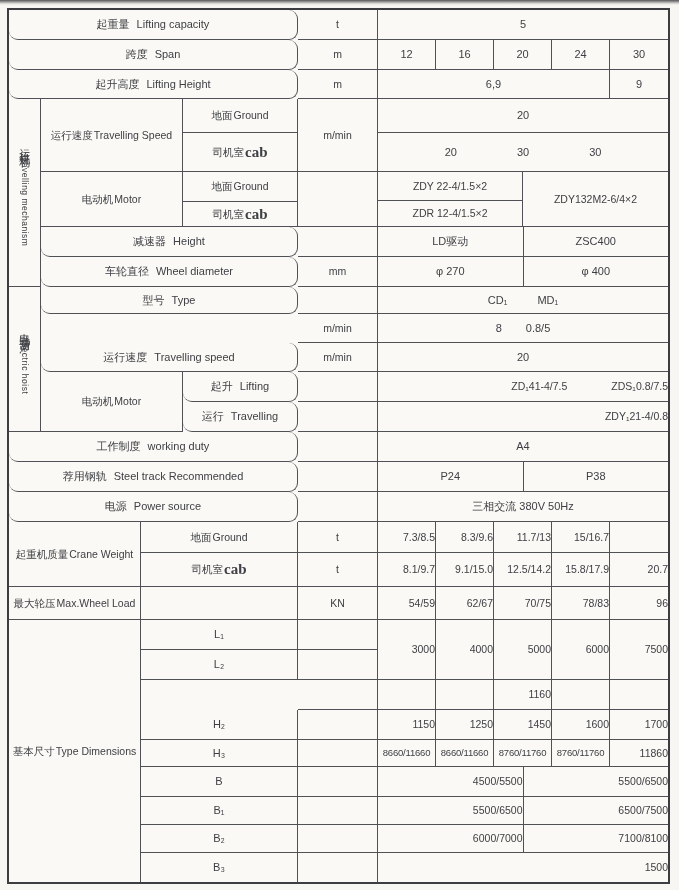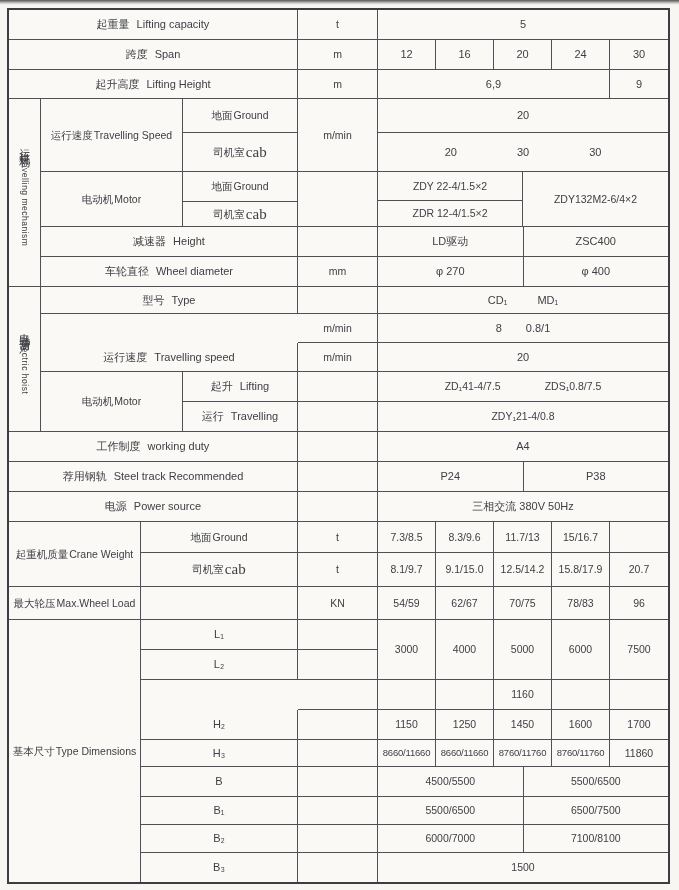--- a/index.html
+++ b/index.html
@@ -10,44 +10,44 @@
   .spec{position:absolute;left:7px;top:8px;width:659px;height:872px;
         border:2px solid #3c3d41;background:#faf9f5;
         display:grid;
         grid-template-columns:32px 100px 42px 115px 80px 58px 58px 58px 58px 58px;
         grid-template-rows:30px 30px 29px 34px 39px 30px 25px 30px 30px 27px 29px 29px 30px 30px 30px 30px 30px 31px 34px 33px 30px 30px 30px 30px 27px 30px 28px 28px 29px;}
   .c{border-right:1px solid #505156;border-bottom:1px solid #505156;
      display:flex;align-items:center;justify-content:center;
      font-size:11px;line-height:1.15;text-align:center;overflow:hidden;min-width:0;min-height:0;}
   .nr{border-right:none;}
   .nb{border-bottom:none;}
-  .sl{gap:7px;}
+  .sl{gap:7px;border-radius:9px;}
   .tl{flex-direction:row;gap:1px;}
   .tl .zh{font-size:10.5px;}
   .tl .en{font-size:10.5px;}
-  .cabword{font-family:"Liberation Serif","DejaVu Serif",serif;font-size:15px;line-height:.95;}
+  .cabword{font-family:"Liberation Serif","DejaVu Serif",serif;font-size:15px;line-height:.95;font-weight:bold;}
   .vlab{padding:2px 0;}
   .vwrap{writing-mode:vertical-rl;text-align:center;height:100%;}
   .vzh{text-orientation:upright;font-size:11px;letter-spacing:3px;}
   .ven{text-orientation:mixed;font-size:8.5px;letter-spacing:.5px;}
   .halves{padding:0;align-items:stretch;}
   .half{flex:1 1 0;display:flex;align-items:center;justify-content:center;}
   .half.l{border-right:1px solid #505156;}
   .stack{padding:0;flex-direction:column;align-items:stretch;}
   .srow-top{height:33px;border-bottom:1px solid #505156;display:flex;align-items:center;justify-content:center;}
   .srow-bot{flex:1;display:flex;align-items:center;justify-content:center;gap:60px;}
   .mgrid{padding:0;display:grid;grid-template-columns:1fr 1fr;grid-template-rows:29px 1fr;align-items:stretch;}
   .mg{display:flex;align-items:center;justify-content:center;font-size:10.5px;}
   .mg-a{grid-area:1/1/2/2;border-right:1px solid #505156;border-bottom:1px solid #505156;}
   .mg-b{grid-area:2/1/3/2;border-right:1px solid #505156;}
   .mg-c{grid-area:1/2/3/3;}
   .pair{gap:30px;}
   .g24{gap:24px;}
   .g44{gap:44px;}
-  .sm{font-size:10.5px;}
+  .sm{font-size:10.5px;justify-content:flex-end;}
   .xs{font-size:9.5px;letter-spacing:-.2px;}
   .unit{font-size:10.5px;}
 </style>
 </head>
 <body>
 
 <div class="page">
   <div class="artifact-top"></div>
 
   <div class="spec">
@@ -159,21 +159,21 @@
     </div>
     <div class="c" style="grid-area:10/5/11/6"></div>
     <div class="c pair nr" style="grid-area:10/6/11/11">
       <span>CD₁</span>
       <span>MD₁</span>
     </div>
 
     <div class="c unit" style="grid-area:11/5/12/6">m/min</div>
     <div class="c pair g24 nr" style="grid-area:11/6/12/11">
       <span>8</span>
-      <span>0.8/1</span>
+      <span>0.8/5</span>
     </div>
 
     <div class="c sl" style="grid-area:12/2/13/5">
       <span>运行速度</span>
       <span>Travelling speed</span>
     </div>
     <div class="c unit" style="grid-area:12/5/13/6">m/min</div>
     <div class="c nr" style="grid-area:12/6/13/11">20</div>
 
     <div class="c tl" style="grid-area:13/2/15/4">

